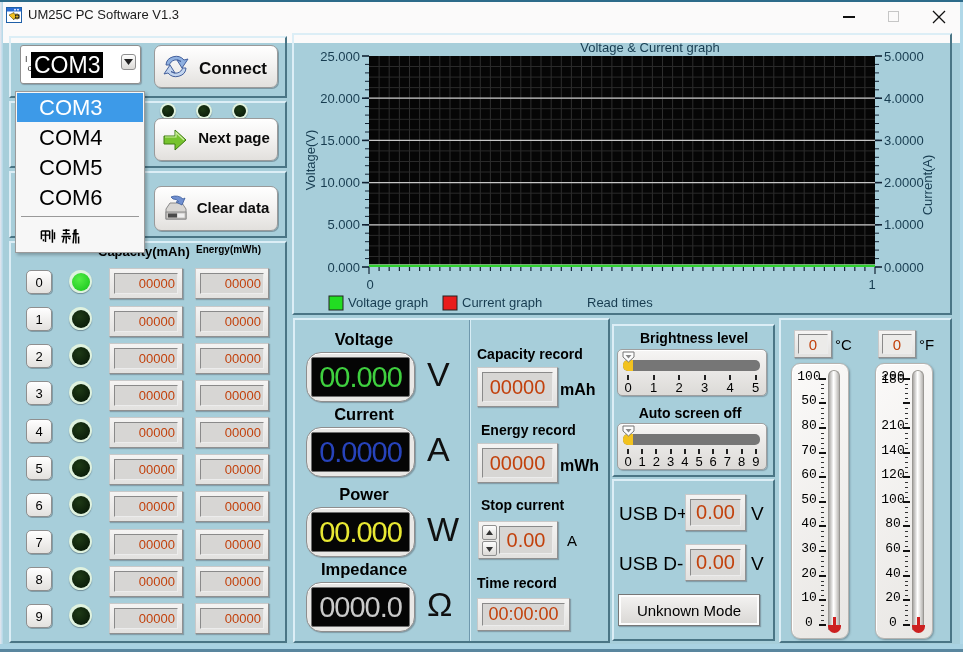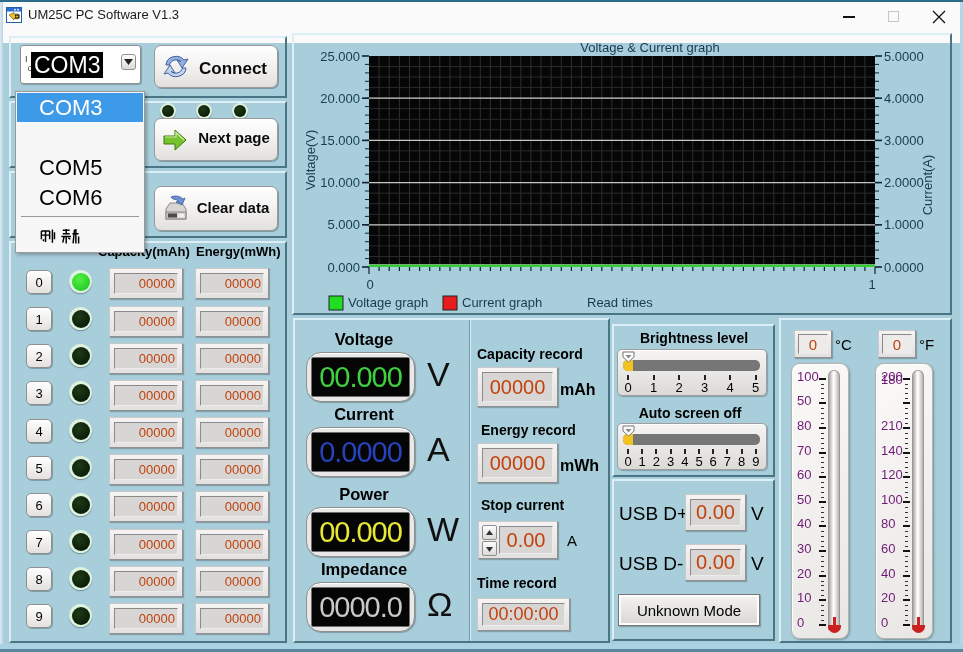--- a/index.html
+++ b/index.html
@@ -44,21 +44,21 @@
 .dd .sel{background:#3d9ae8;color:#fff;}
 .slbox{position:absolute;background:linear-gradient(#f6f5f4,#dcdad7);border:1px solid #9f9f9f;
   border-radius:5px;box-shadow:inset 0 1px 0 #fff,1px 1px 1px rgba(80,90,100,.4);}
 .track{position:absolute;height:11px;background:#767676;border-radius:5px;}
 .track .yel{position:absolute;left:0;top:0;bottom:0;width:10px;background:#f2c21e;border-radius:5px 0 0 5px;}
 .tick{position:absolute;width:2px;height:5px;background:#222;}
 .tnum{position:absolute;font-size:13px;color:#000;transform:translateX(-50%);}
 .usblbl{position:absolute;font-size:19px;color:#000;}
 .thermo{position:absolute;background:linear-gradient(135deg,#fbfaf9,#e8e6e3);border:1px solid #b5b3b0;
   border-radius:9px;box-shadow:inset 1px 1px 0 #fff,1px 1px 2px rgba(70,90,100,.5);}
-.tnums{position:absolute;font-size:13px;color:#701a75;text-align:left;transform:translateY(-50%);}
+.tnums{position:absolute;font-size:13px;color:#000000;text-align:center;transform:translateY(-50%);font-family:Liberation Mono, monospace;}
 .tmaj{position:absolute;height:2px;background:#111;}
 .tmin{position:absolute;height:1px;background:#333;}
 .tube{position:absolute;width:12px;background:linear-gradient(90deg,#a9a7a4,#ffffff 45%,#f2f1ef 60%,#b5b3b0);
   border-radius:6px 6px 0 0;border:1px solid #9a9894;border-bottom:none;}
 .bulb{position:absolute;width:13px;height:7.5px;background:#cc2020;border-radius:0 0 7px 7px;}
 .gtxt{fill:#173c50;font-family:"Liberation Sans",sans-serif;font-size:13px;}
 </style></head><body>
 <div id="win">
 <div id="tbar">
 <svg style="position:absolute;left:3px;top:5px" width="16" height="16" viewBox="0 0 16 16">
@@ -118,21 +118,21 @@
 <svg style="position:absolute;left:8px;top:8px" width="26" height="28" viewBox="0 0 26 28">
  <path d="M3 14 L7 8 L19 8 L23 14 L23 24 L3 24 Z" fill="#d8d6d3" stroke="#8a8a8a"></path>
  <rect x="3" y="17" width="20" height="7" fill="#c7c5c2" stroke="#8a8a8a"></rect>
  <rect x="5" y="18.5" width="9" height="4" fill="#4a4a4a"></rect>
  <rect x="14.5" y="18.5" width="7" height="4" fill="#efefef"></rect>
  <path d="M8 2 A9 7 0 0 1 20 4 L22 3 L19 10 L13 7 L15.5 6.5 A6 5 0 0 0 10 4 Z" fill="#6f8fd0" stroke="#3a5a9a" stroke-width="0.8"></path>
 </svg>
 <span style="top:12px;font-size:15px;padding-left:34px">Clear data</span>
     </div>
 <div class="lbl" style="left:98px;top:244px;font-size:13px">Capacity(mAh)</div>
-<div class="lbl" style="left:196px;top:244px;font-size:13px">Energy(mWh)</div>
+<div class="lbl" style="left:196px;top:244px;font-size:10px">Energy(mWh)</div>
 <div class="nbtn" style="left:26px;top:270px">0</div>
 <div class="led ledon" style="left:69px;top:270px">
       <div class="c"></div>
     </div>
 <div class="fld" style="left:109px;top:268px;width:74px;height:31px">
       <div class="in">
         <div class="tx">00000</div>
       </div>
     </div>
 <div class="fld" style="left:195px;top:268px;width:74px;height:31px">
@@ -261,20 +261,21 @@
         <div class="tx">00000</div>
       </div>
     </div>
 <div class="fld" style="left:195px;top:603px;width:74px;height:31px">
       <div class="in">
         <div class="tx">00000</div>
       </div>
     </div>
 <div class="dd">
       <div class="it sel" style="top:1px">COM3</div>
+      <div class="it" style="top:31px">COM4</div>
       <div class="it" style="top:61px">COM5</div>
       <div class="it" style="top:91px">COM6</div>
       <div style="position:absolute;left:5px;right:5px;top:124px;height:1px;background:#999"></div>
       <svg style="position:absolute;left:24px;top:134px" width="40" height="21" viewBox="0 0 58 24">
 <g stroke="#000" stroke-width="2.1" fill="none">
  <path d="M2 4 L14 4 M2 4 L2 16 M8 4 L8 20 M14 4 L14 16 L14 16 M2 10 L14 10 M5 16 L5 19"></path>
  <path d="M18 2 L18 21 M21 6 L21 16"></path>
  <path d="M33 3 L43 3 M38 1 L38 8 M33 8 L43 8 M31 12 L45 12 M35 12 L33 21 M38 12 L38 22 M41 14 L44 16"></path>
  <path d="M50 2 L48 22 M47 8 L56 8 M52 1 L52 22 M56 12 L56 22"></path>
 </g>

